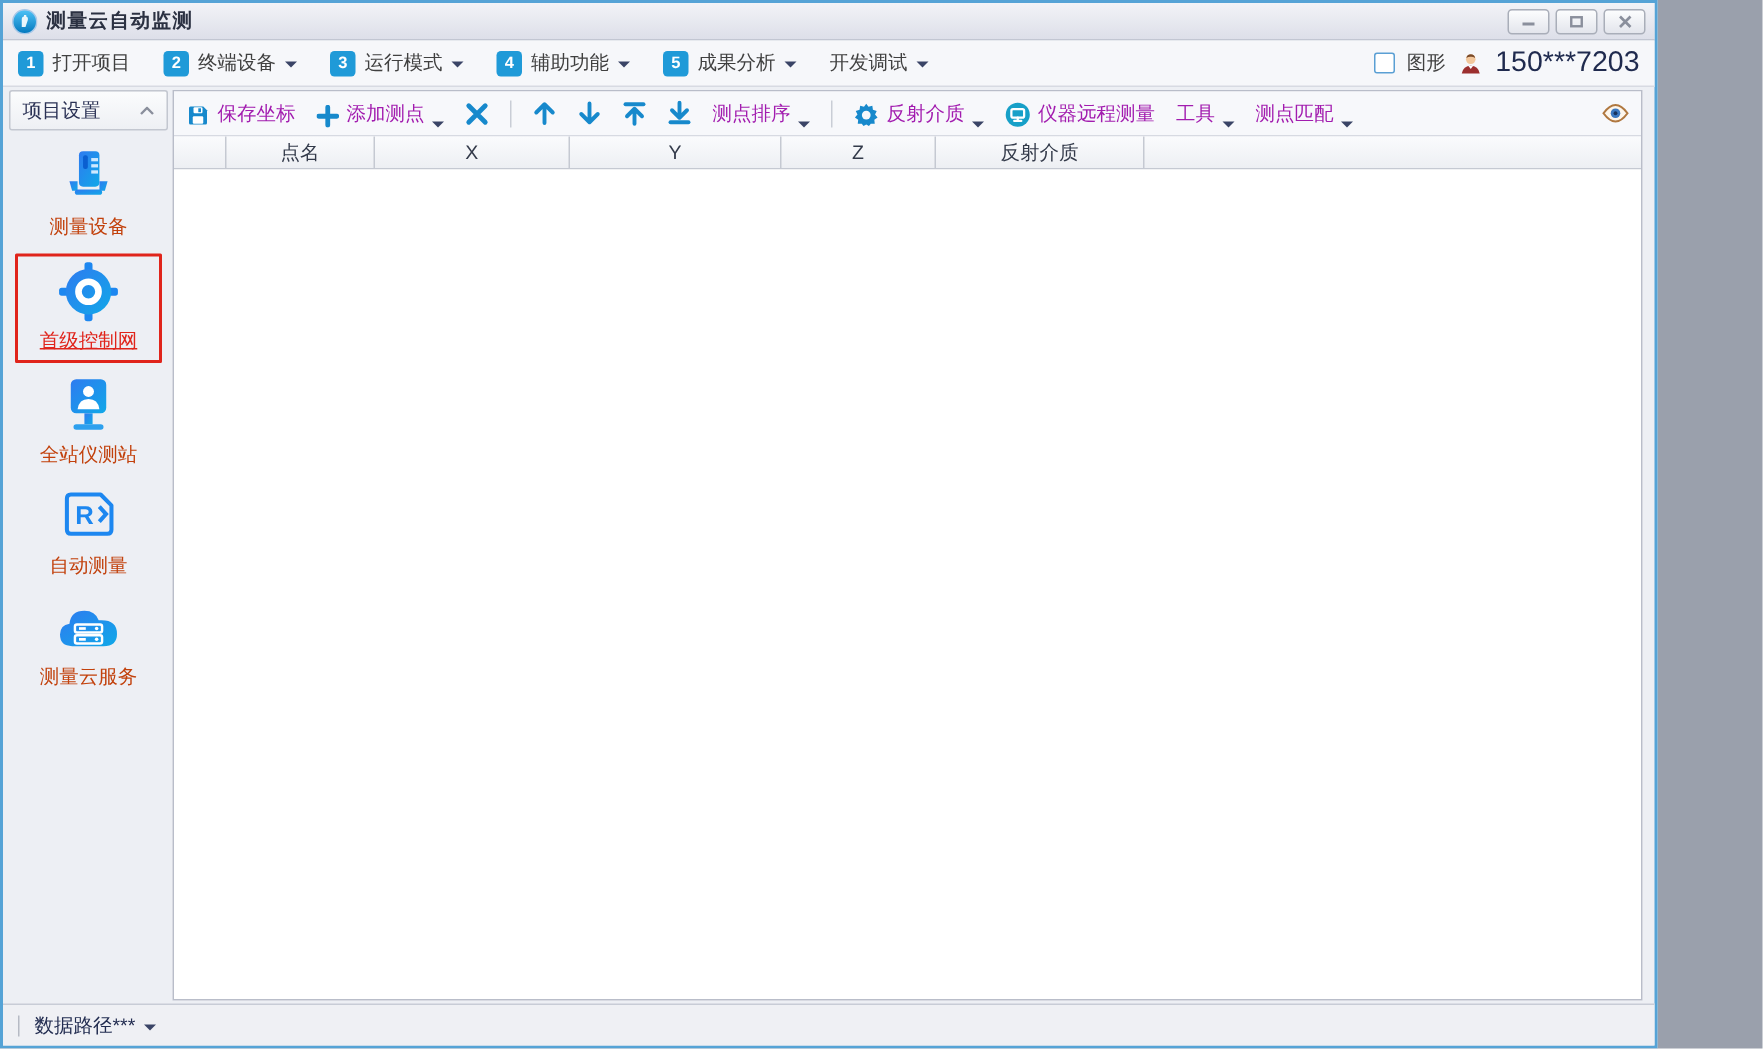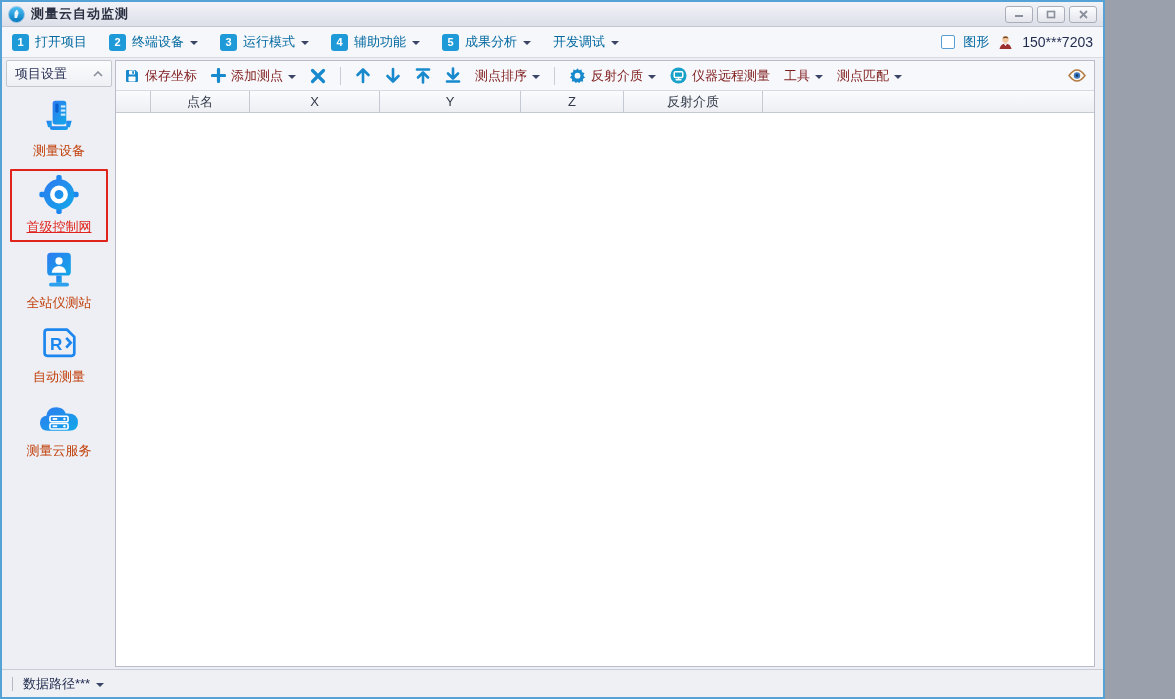--- a/index.html
+++ b/index.html
@@ -30,31 +30,31 @@
   
   .menubar {
     height:31px; flex:0 0 31px; display:flex; align-items:center; gap:22px;
     background:#f6f7fa; border-bottom:1px solid #d7dae2; padding:0 10px;
   }
   .menu-item { display:flex; align-items:center; gap:6px; cursor:default; }
   .menu-num {
     width:17px; height:17px; background:#1f9ad8; color:#fff; font-weight:bold;
     font-size:11px; border-radius:3px; display:flex; align-items:center; justify-content:center;
   }
-  .menu-label { color:#0369a1; }
+  .menu-label { color:#404040; }
   .drop-arrow {
     width:0; height:0; border-left:4px solid transparent; border-right:4px solid transparent;
     border-top:4px solid #3a4466; margin-top:2px;
   }
   .menu-right { margin-left:auto; display:flex; align-items:center; gap:8px; }
   .checkbox {
     width:14px; height:14px; border:1px solid #5a9fd4; border-radius:2px; background:#fff; cursor:pointer;
   }
   .avatar { width:17px; height:17px; }
-  .account { color:#1f2a4e; font-size:14px; }
+  .account { color:#1f2a4e; font-size:19px; }
   
   .content { flex:1 1 auto; display:flex; padding:2px 8px 2px 4px; gap:3px; min-height:0; }
   
   .sidebar { width:106px; flex:0 0 106px; display:flex; flex-direction:column; }
   .sidebar-header {
     height:27px; flex:0 0 27px; border:1px solid #c3c7d0; border-radius:2px;
     background:linear-gradient(#fbfcfd,#eef0f4); display:flex; align-items:center;
     padding:0 8px; color:#2b3255; cursor:pointer;
   }
   .sidebar-header svg { margin-left:auto; }
@@ -69,21 +69,21 @@
   .s-icon { height:41px; display:flex; align-items:center; justify-content:center; }
   
   .main {
     flex:1 1 auto; display:flex; flex-direction:column; min-width:0;
     border:1px solid #b9bdc9; background:#fff;
   }
   .toolbar {
     height:30px; flex:0 0 30px; background:#f7f8fb; border-bottom:1px solid #d7dae2;
     display:flex; align-items:center; padding:0 8px; gap:14px;
   }
-  .tool-btn { display:flex; align-items:center; gap:5px; cursor:pointer; color:#7f1d1d; white-space:nowrap; }
+  .tool-btn { display:flex; align-items:flex-end; gap:5px; cursor:pointer; color:#a21caf; white-space:nowrap; }
   .tool-sep { width:1px; height:18px; background:#c9cdd6; }
   .eye-wrap { margin-left:auto; cursor:pointer; display:flex; align-items:center; }
   
   .thead {
     height:22px; flex:0 0 22px; display:flex;
     background:linear-gradient(#fafbfd,#edeff3); border-bottom:1px solid #c5c9d2;
     color:#333a4a;
   }
   .th {
     display:flex; align-items:center; justify-content:center;

